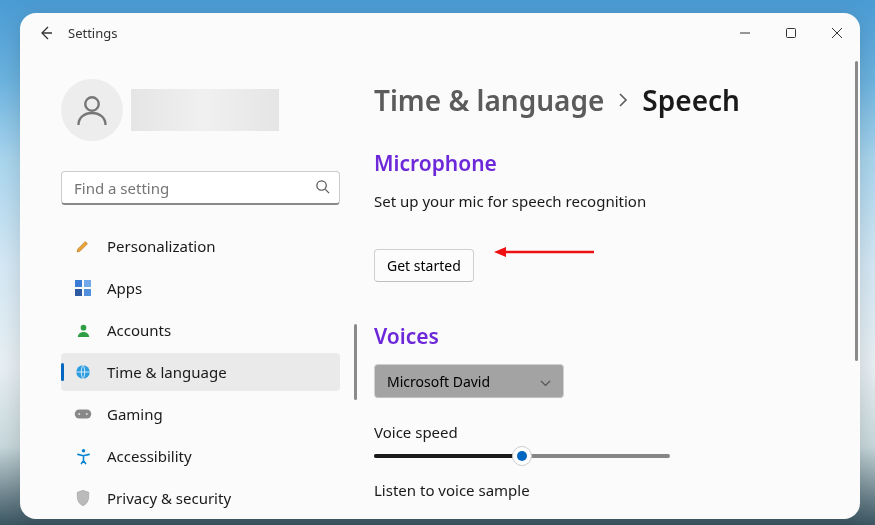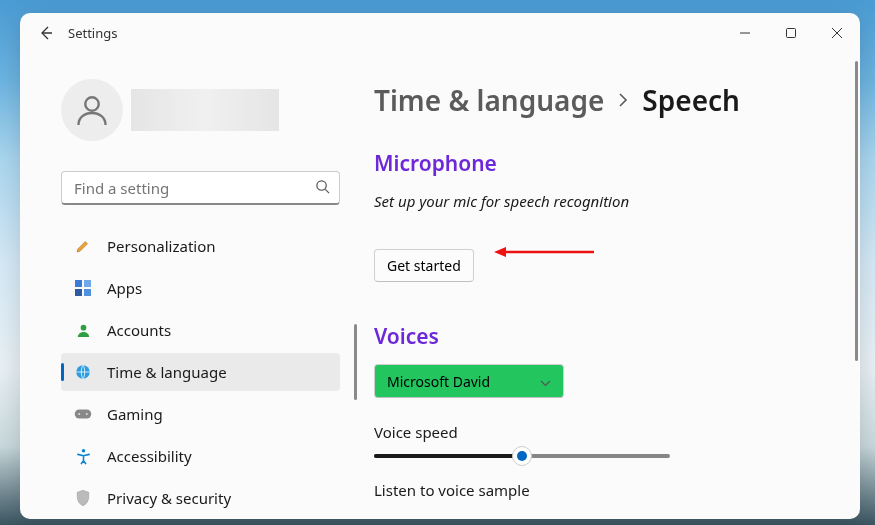--- a/index.html
+++ b/index.html
@@ -11,21 +11,21 @@
       overflow: hidden;
       position: relative;
     }
     .window {
       position: absolute;
       top: 13px;
       left: 20px;
       width: 840px;
       height: 506px;
       background: #fbfbfb;
-      border-radius: 10px;
+      border-radius: 16px;
       box-shadow: 0 4px 24px rgba(0,0,0,0.15);
       display: flex;
       flex-direction: column;
       overflow: hidden;
     }
     .titlebar {
       height: 40px;
       display: flex;
       align-items: center;
       padding-left: 12px;
@@ -186,21 +186,20 @@
       top: 2px;
       width: 3px;
       height: 76px;
       background: #8a8a8a;
       border-radius: 2px;
     }
     .mic-desc {
       font-size: 15px;
       color: #1a1a1a;
       margin-bottom: 12px;
-      font-style: italic;
     }
     .get-started-row {
       display: flex;
       align-items: center;
       gap: 20px;
     }
     .btn {
       background: #fcfcfc;
       border: 1px solid #d0d0d0;
       border-bottom-color: #c0c0c0;
@@ -218,21 +217,21 @@
       font-size: 15px;
       color: #1a1a1a;
       margin-bottom: 10px;
     }
     .select-box {
       width: 190px;
       height: 34px;
       border: 1px solid #d0d0d0;
       border-bottom-color: #c0c0c0;
       border-radius: 4px;
-      background: #22c55e;
+      background: #a3a3a3;
       display: flex;
       align-items: center;
       padding: 0 12px;
       justify-content: space-between;
       cursor: pointer;
       font-size: 14px;
       margin-bottom: 24px;
     }
     .slider-track {
       width: 296px;

